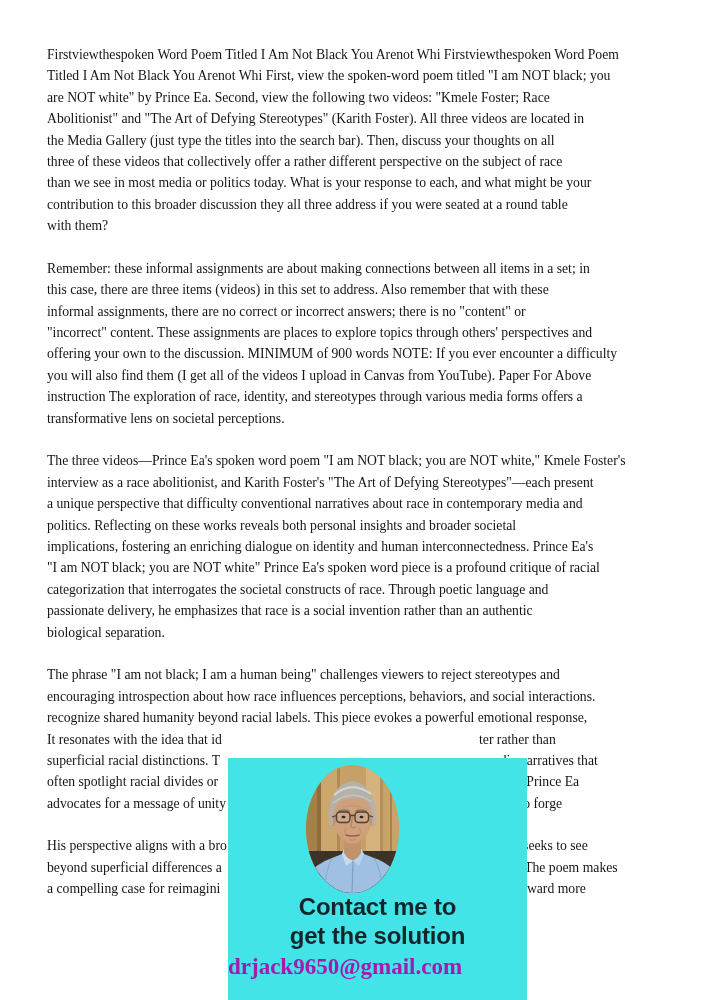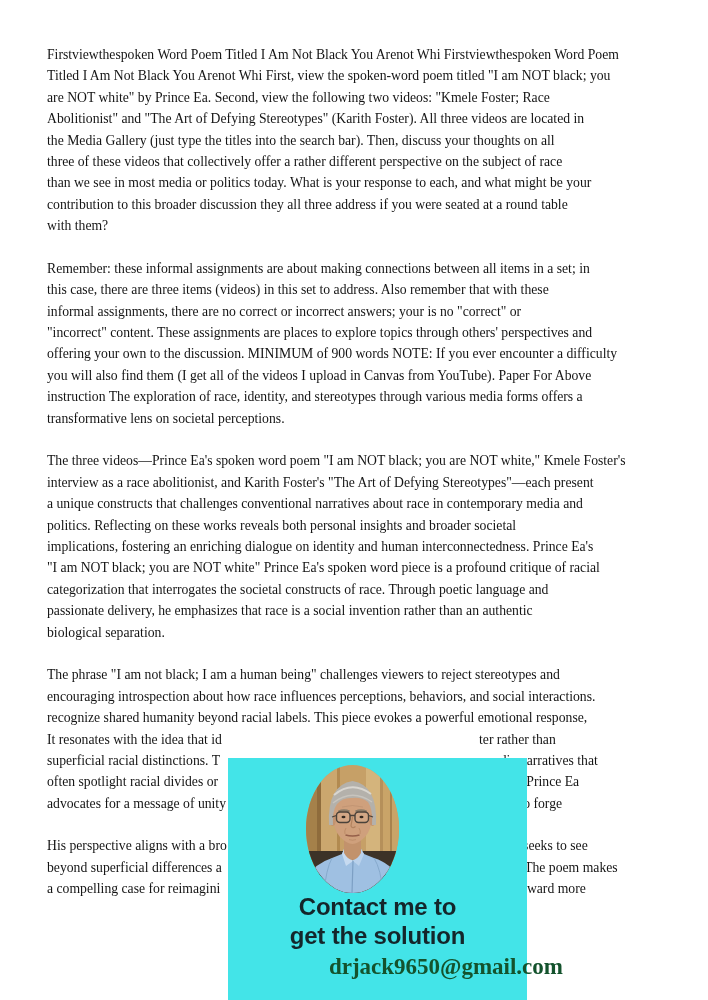--- a/index.html
+++ b/index.html
@@ -37,24 +37,23 @@
   .photo svg { display: block; }
   .headline {
     position: absolute; top: 134px; left: 0; width: 100%;
     text-align: center;
     font: bold 24px/29px "Liberation Sans", sans-serif;
     color: #14262b;
     letter-spacing: -0.2px;
   }
   .email {
     position: absolute; top: 196px; left: 0; width: 100%;
-    text-align: right;
+    text-align: left;
     font: bold 23px/26px "Liberation Serif", serif;
-    color: #14532d;
-    margin-left: 36px;
+    color: #a21caf;
   }
 </style>
 </head>
 <body>
 
 <div class="page">
 
   <div class="doc">
 
     <div class="para">
@@ -65,32 +64,32 @@
       <div class="line">the Media Gallery (just type the titles into the search bar). Then, discuss your thoughts on all</div>
       <div class="line">three of these videos that collectively offer a rather different perspective on the subject of race</div>
       <div class="line">than we see in most media or politics today. What is your response to each, and what might be your</div>
       <div class="line">contribution to this broader discussion they all three address if you were seated at a round table</div>
       <div class="line">with them?</div>
     </div>
 
     <div class="para">
       <div class="line">Remember: these informal assignments are about making connections between all items in a set; in</div>
       <div class="line">this case, there are three items (videos) in this set to address. Also remember that with these</div>
-      <div class="line">informal assignments, there are no correct or incorrect answers; your is no "correct" or</div>
+      <div class="line">informal assignments, there are no correct or incorrect answers; there is no "content" or</div>
       <div class="line">"incorrect" content. These assignments are places to explore topics through others' perspectives and</div>
       <div class="line">offering your own to the discussion. MINIMUM of 900 words NOTE: If you ever encounter a difficulty</div>
       <div class="line">you will also find them (I get all of the videos I upload in Canvas from YouTube). Paper For Above</div>
       <div class="line">instruction The exploration of race, identity, and stereotypes through various media forms offers a</div>
       <div class="line">transformative lens on societal perceptions.</div>
     </div>
 
     <div class="para">
       <div class="line">The three videos—Prince Ea's spoken word poem "I am NOT black; you are NOT white," Kmele Foster's</div>
       <div class="line">interview as a race abolitionist, and Karith Foster's "The Art of Defying Stereotypes"—each present</div>
-      <div class="line">a unique constructs that challenges conventional narratives about race in contemporary media and</div>
+      <div class="line">a unique perspective that difficulty conventional narratives about race in contemporary media and</div>
       <div class="line">politics. Reflecting on these works reveals both personal insights and broader societal</div>
       <div class="line">implications, fostering an enriching dialogue on identity and human interconnectedness. Prince Ea's</div>
       <div class="line">"I am NOT black; you are NOT white" Prince Ea's spoken word piece is a profound critique of racial</div>
       <div class="line">categorization that interrogates the societal constructs of race. Through poetic language and</div>
       <div class="line">passionate delivery, he emphasizes that race is a social invention rather than an authentic</div>
       <div class="line">biological separation.</div>
     </div>
 
     <div class="para">
       <div class="line">The phrase "I am not black; I am a human being" challenges viewers to reject stereotypes and</div>

